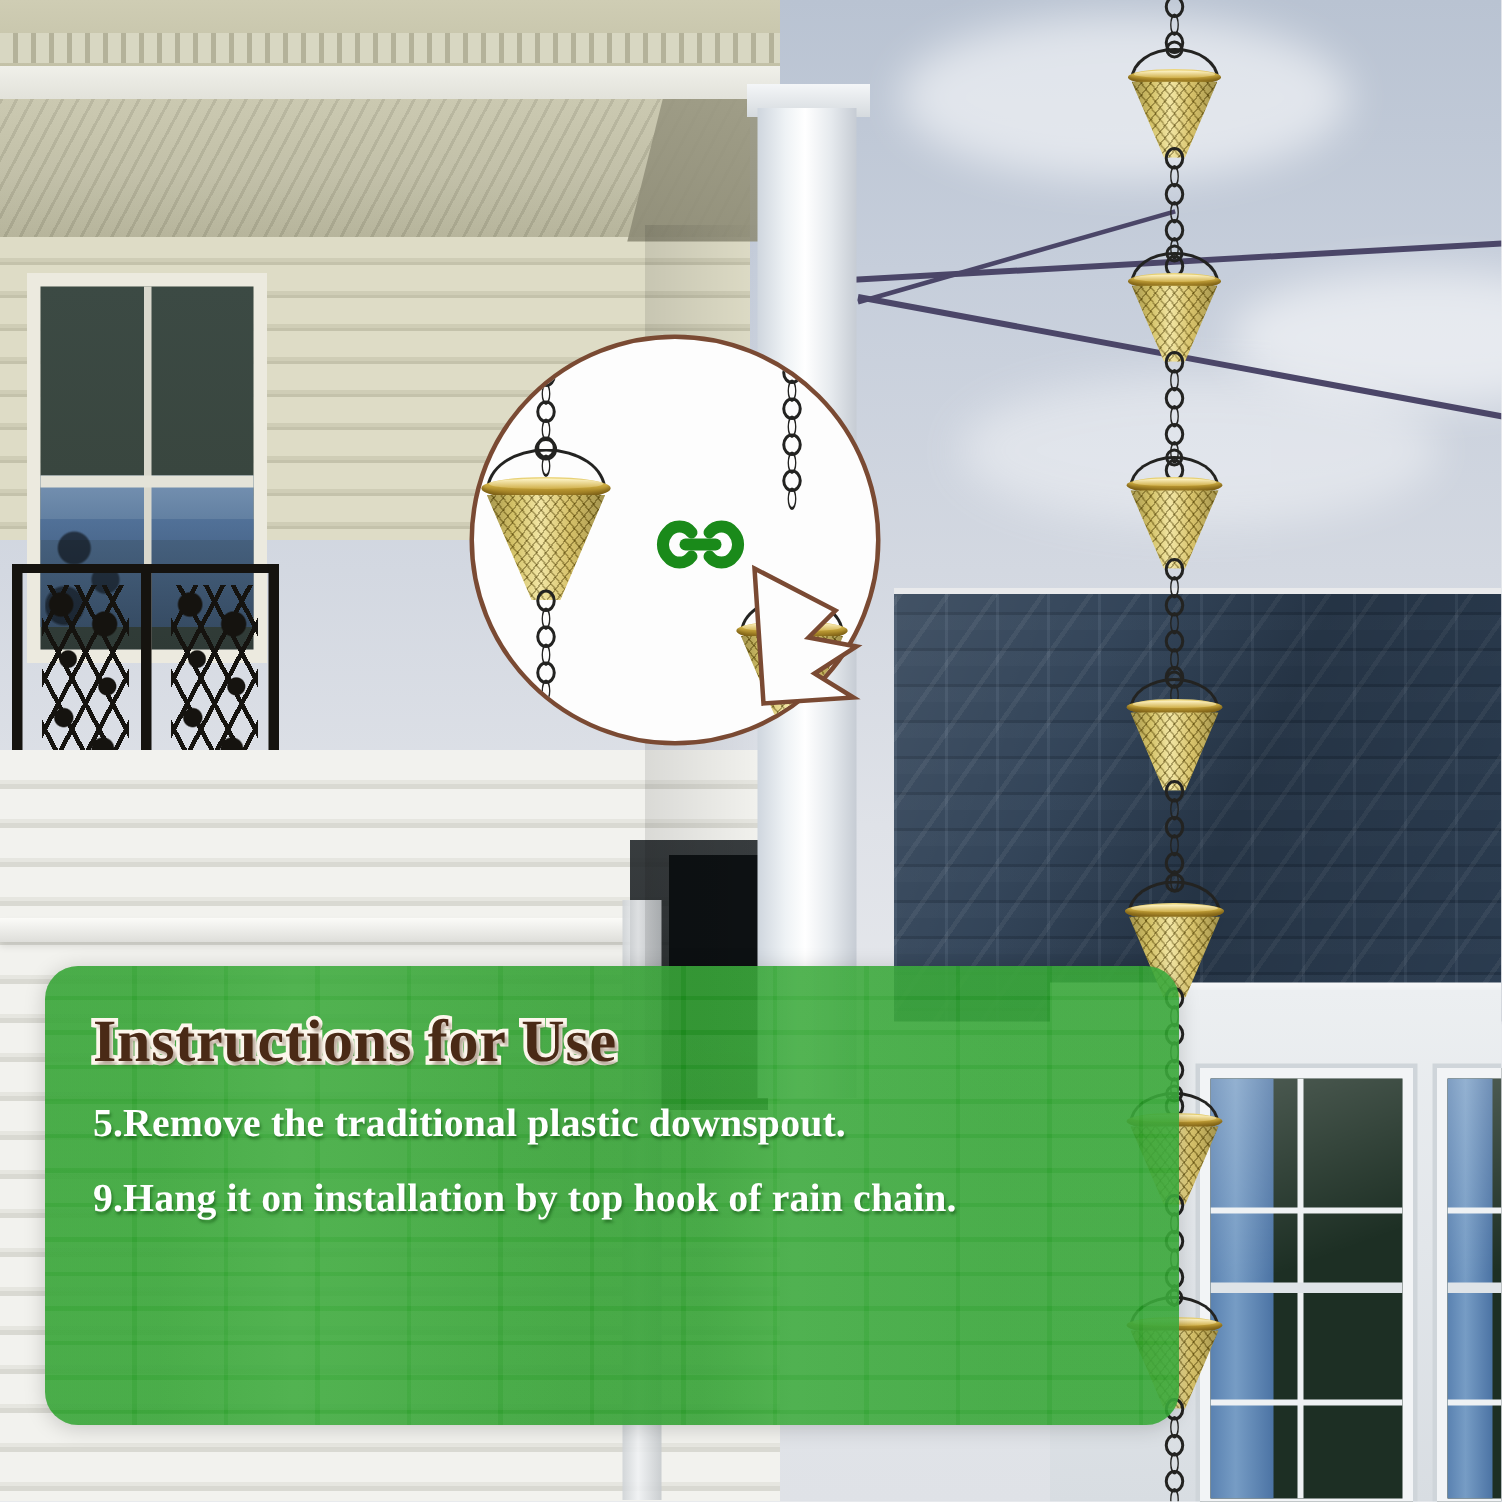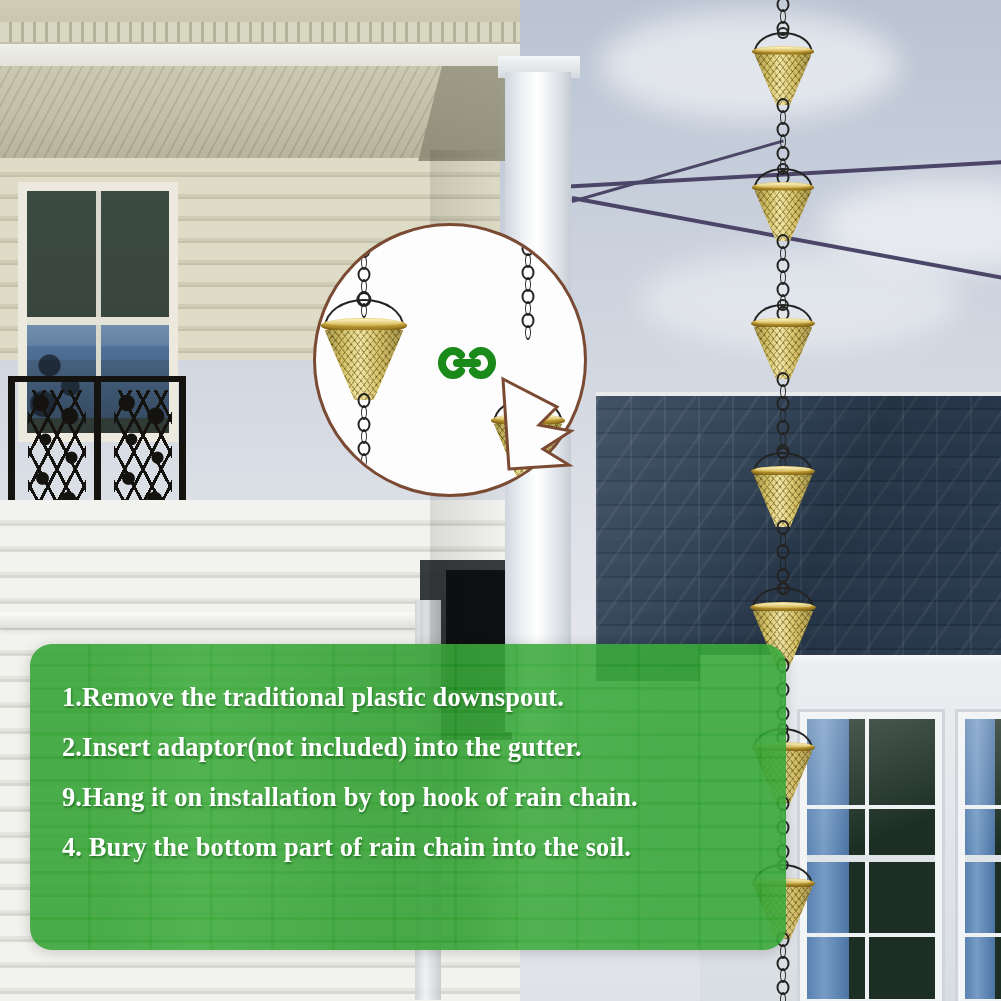--- a/index.html
+++ b/index.html
@@ -437,22 +437,21 @@
           <path d="M26 20 L46 20"></path>
         </g>
       </svg>
     </div>
   </div>
 
   <div class="panel">
     <div class="tint"></div>
     <div class="seams"></div>
     <div class="panel-inner">
+      <div class="title">Instructions for Use</div>
       <ul class="steps" id="steps-list">
-          <li>1.Remove the traditional plastic downspout.</li>
-          <li>2.Insert adaptor(not included) into the gutter.</li>
+          <li>5.Remove the traditional plastic downspout.</li>
           <li>9.Hang it on installation by top hook of rain chain.</li>
-          <li>4. Bury the bottom part of rain chain into the soil.</li>
         </ul>
     </div>
   </div>
 
 </div>
 
 </body></html>

